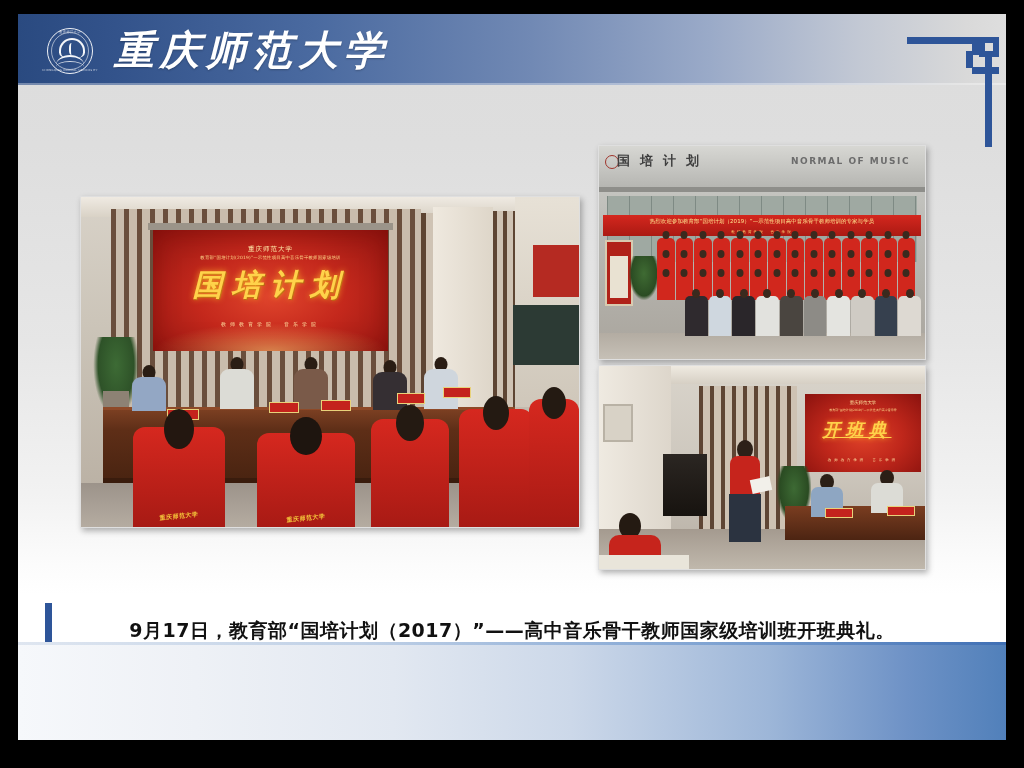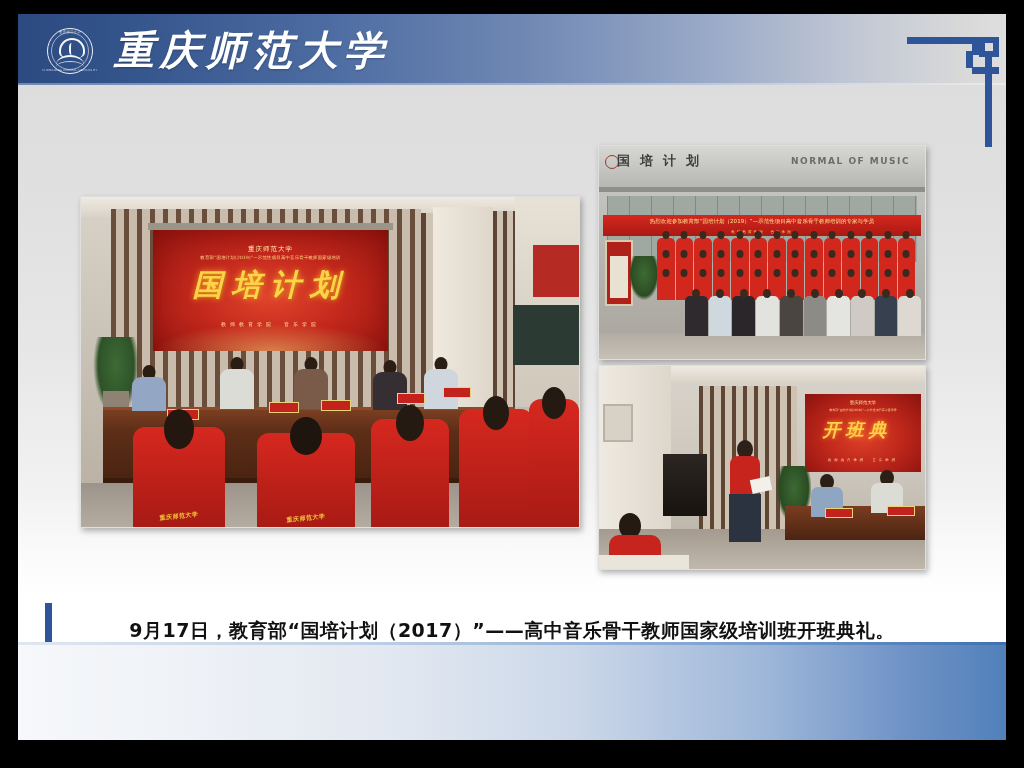--- a/index.html
+++ b/index.html
@@ -197,21 +197,21 @@
   .sp-wall{position:absolute;left:0;top:0;width:72px;height:180px;background:linear-gradient(90deg,#efeae1,#ddd6cb);}
   .sp-frame{position:absolute;left:4px;top:38px;width:26px;height:34px;background:#d8d2c6;border:2px solid #b9b2a5;}
   .sp-slats{position:absolute;left:100px;top:20px;width:98px;height:150px;
     background:repeating-linear-gradient(90deg,#5e4534 0px,#5e4534 4px,#cec2b3 4px,#cec2b3 11px);}
   .sp-screen{position:absolute;right:4px;top:28px;width:116px;height:78px;
     background:radial-gradient(ellipse at 50% 55%,#de4128 0%,#bf271b 48%,#8a120e 100%);}
   .sp-screen .l1{position:absolute;left:0;right:0;top:6px;text-align:center;font-size:4.4px;color:#ffe6a0;}
   .sp-screen .l2{position:absolute;left:0;right:0;top:14px;text-align:center;font-size:3.2px;color:#ffd98a;transform:scale(.95);}
   .sp-screen .big{position:absolute;left:0;right:12px;top:24px;text-align:center;
     font-family:"DejaVu Serif","Liberation Serif",serif;font-weight:700;font-style:italic;
-    font-size:18px;letter-spacing:5px;color:#ffd14a;text-shadow:0 0 5px rgba(255,170,40,.9);}
+    font-size:18px;letter-spacing:5px;color:#ffd14a;text-shadow:0 0 5px rgba(255,170,40,.9);text-decoration:underline;}
   .sp-screen .l3{position:absolute;left:0;right:0;bottom:10px;text-align:center;font-size:3.4px;color:#ffe0a0;letter-spacing:3px;}
   .sp-piano{position:absolute;left:64px;top:88px;width:44px;height:62px;background:linear-gradient(180deg,#2b2622,#17130f);}
   .sp-table{position:absolute;right:0;top:140px;width:140px;height:34px;background:linear-gradient(180deg,#7a3d20,#4c2412);}
   .sp-plant{position:absolute;left:178px;top:100px;width:34px;height:56px;background:radial-gradient(ellipse at 50% 40%,#3d6a34,#2a4b22 60%,transparent 74%);}
   .sp-floor{position:absolute;left:0;bottom:0;width:100%;height:40px;background:linear-gradient(180deg,#a49a8f,#c0b8ac);}
   .sp-speaker{position:absolute;left:128px;top:74px;width:36px;height:118px;}
   .sp-speaker .h{position:absolute;left:50%;transform:translateX(-50%);top:0;width:16px;height:19px;border-radius:50%;background:#2d2018;}
   .sp-speaker .t{position:absolute;left:50%;transform:translateX(-50%);top:16px;width:30px;height:40px;border-radius:8px 8px 0 0;background:#c6241c;}
   .sp-speaker .sk{position:absolute;left:50%;transform:translateX(-50%);top:54px;width:32px;height:48px;background:#2b3340;}
   .sp-speaker .paper{position:absolute;left:24px;top:38px;width:20px;height:14px;background:#f2f0ea;transform:rotate(-12deg);}

